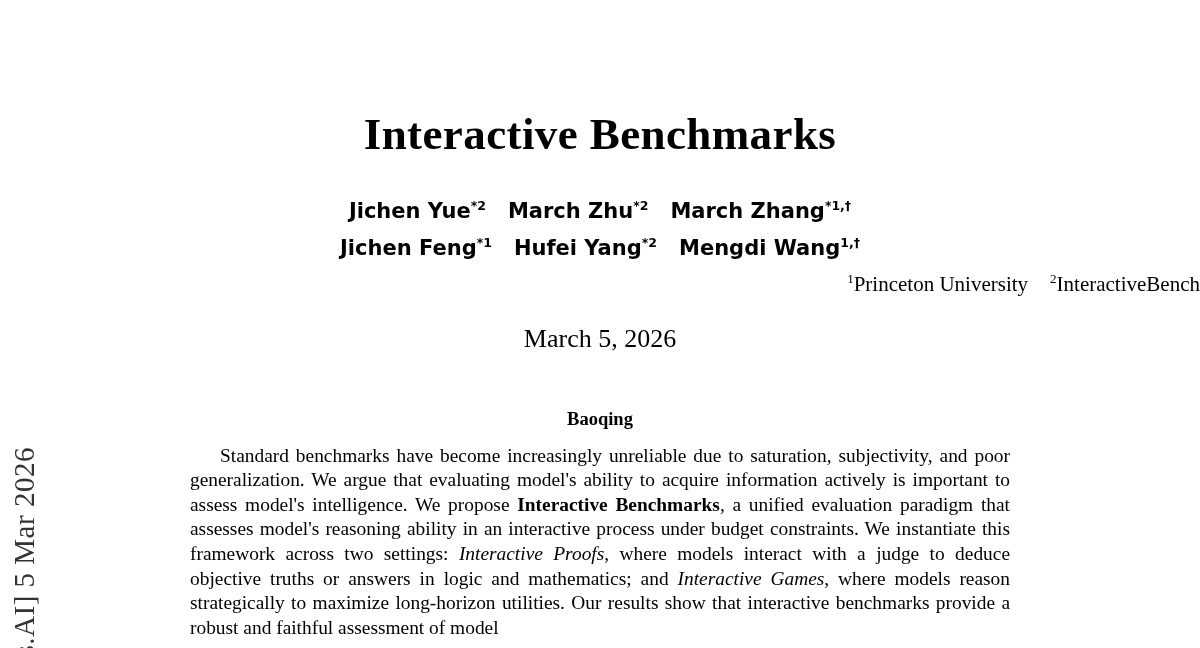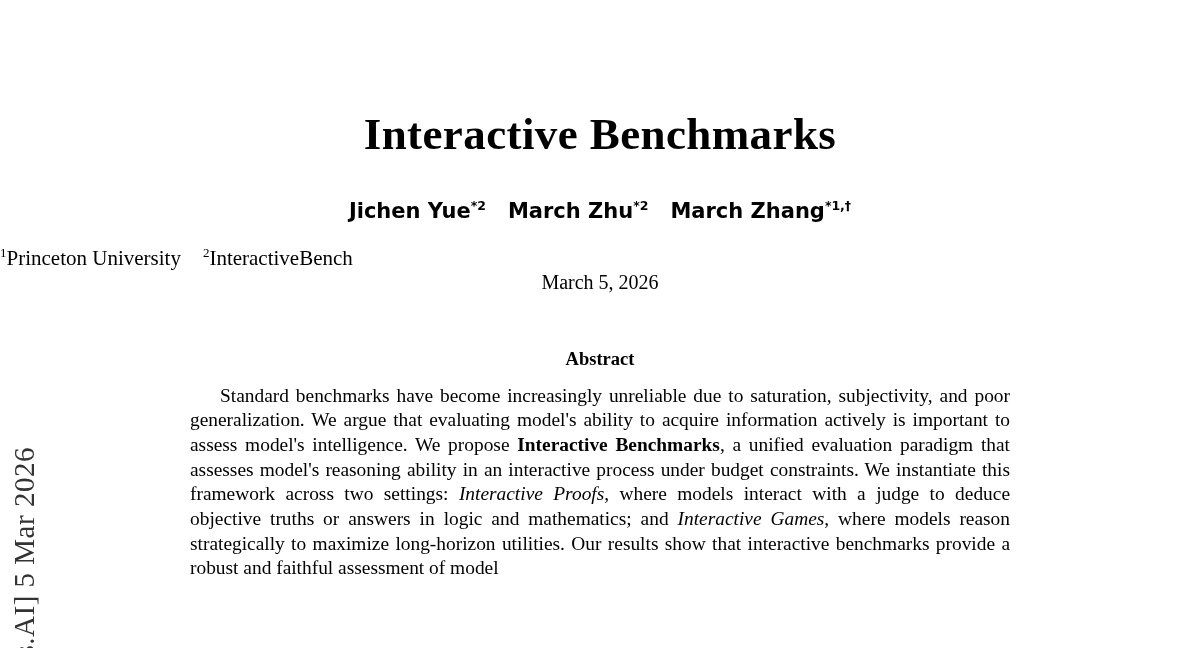--- a/index.html
+++ b/index.html
@@ -65,41 +65,42 @@
     margin-left: 22px;
   }
   .author sup {
     font-size: 12.5px;
     font-weight: bold;
     vertical-align: super;
     line-height: 0;
   }
 
   .affiliations {
-    margin-top: 16px;
-    text-align: left;
+    margin-top: 5px;
+    text-align: right;
     font-family: "Liberation Serif", serif;
     font-size: 21px;
   }
   .affil {
     white-space: nowrap;
   }
   .affil + .affil {
     margin-left: 22px;
   }
   .affil sup {
     font-size: 13px;
     vertical-align: super;
     line-height: 0;
   }
 
   .date {
+    margin-top: 27px;
     text-align: center;
     font-family: "Liberation Serif", serif;
-    font-size: 20px;
+    font-size: 26px;
   }
 
   .abstract-block {
     margin: 55px auto 0 auto;
     width: 820px;
   }
   .abstract-heading {
     text-align: center;
     font-family: "Liberation Serif", serif;
     font-size: 18.5px;
@@ -124,26 +125,29 @@
 <body>
 
 <div class="arxiv-stamp">[cs.AI]  5 Mar 2026</div>
 
 <div class="page">
 
   <h1 class="title">Interactive Benchmarks</h1>
 
   <div class="authors">
     <span class="author"><span>Jichen Yue</span><sup>*2</sup></span><span class="author"><span>March Zhu</span><sup>*2</sup></span><span class="author"><span>March Zhang</span><sup>*1,†</sup></span>
+    <div>
+      <span class="author"><span>Jichen Feng</span><sup>*1</sup></span><span class="author"><span>Hufei Yang</span><sup>*2</sup></span><span class="author"><span>Mengdi Wang</span><sup>1,†</sup></span>
+    </div>
   </div>
 
   <div class="affiliations">
     <span class="affil"><sup>1</sup><span>Princeton University</span></span><span class="affil"><sup>2</sup><span>InteractiveBench</span></span>
   </div>
 
   <div class="date">March 5, 2026</div>
 
   <div class="abstract-block">
-    <div class="abstract-heading">Abstract</div>
+    <div class="abstract-heading">Baoqing</div>
     <div class="abstract-body"><span>Standard benchmarks have become increasingly unreliable due to saturation, subjectivity, and poor generalization. We argue that evaluating model's ability to acquire information actively is important to assess model's intelligence. We propose </span><b>Interactive Benchmarks</b><span>, a unified evaluation paradigm that assesses model's reasoning ability in an interactive process under budget constraints. We instantiate this framework across two settings: </span><i>Interactive Proofs</i><span>, where models interact with a judge to deduce objective truths or answers in logic and mathematics; and </span><i>Interactive Games</i><span>, where models reason strategically to maximize long-horizon utilities. Our results show that interactive benchmarks provide a robust and faithful assessment of model</span></div>
   </div>
 
 </div>
 
 </body></html>

